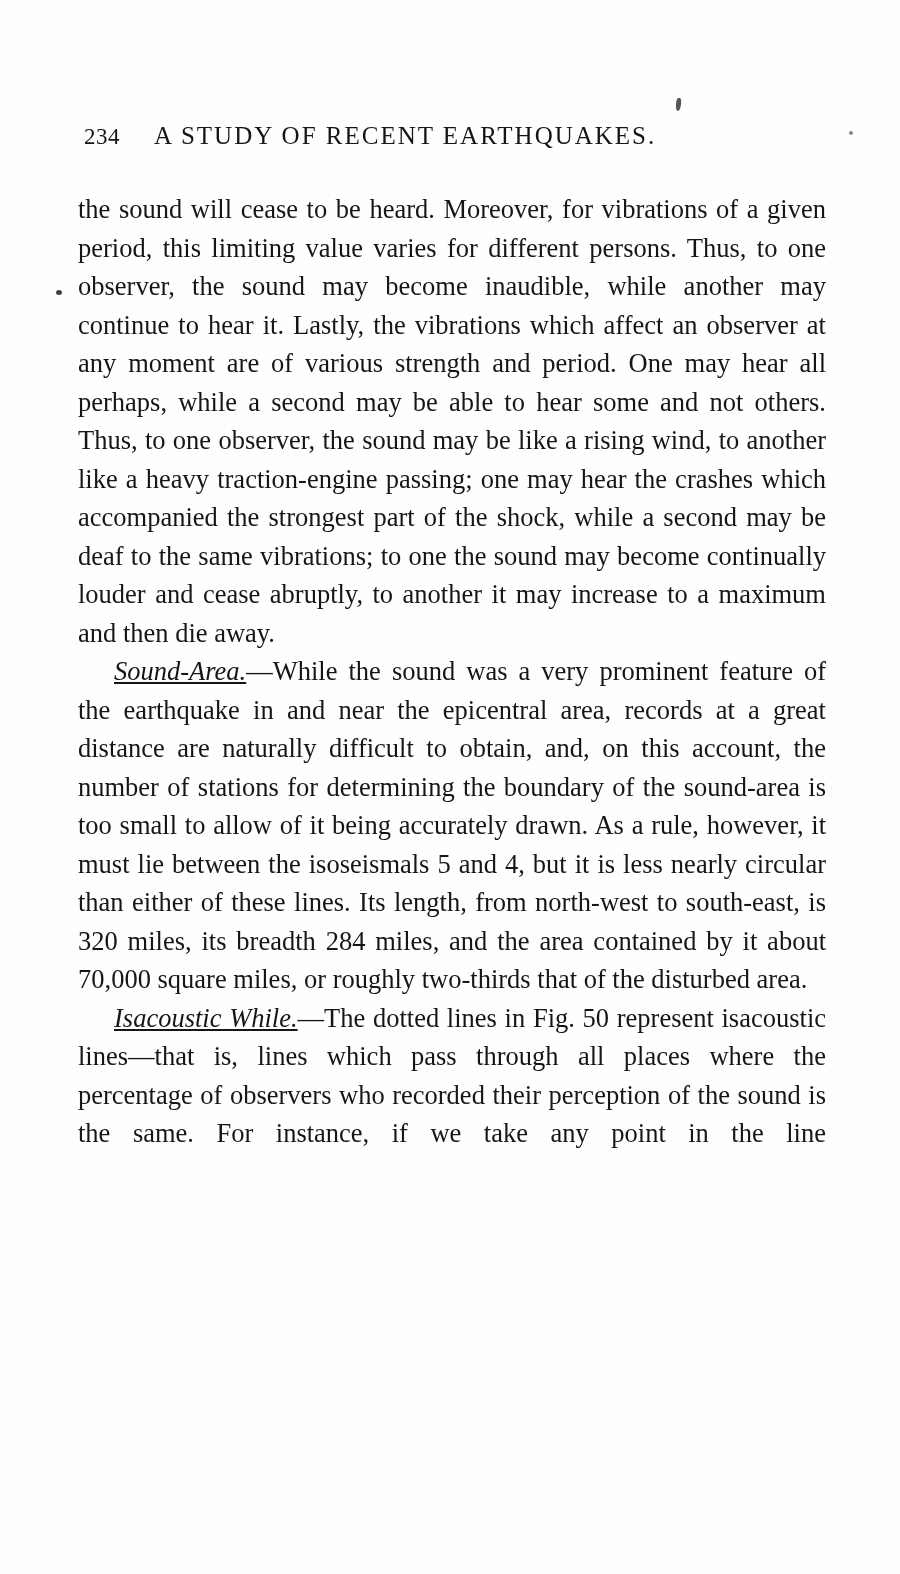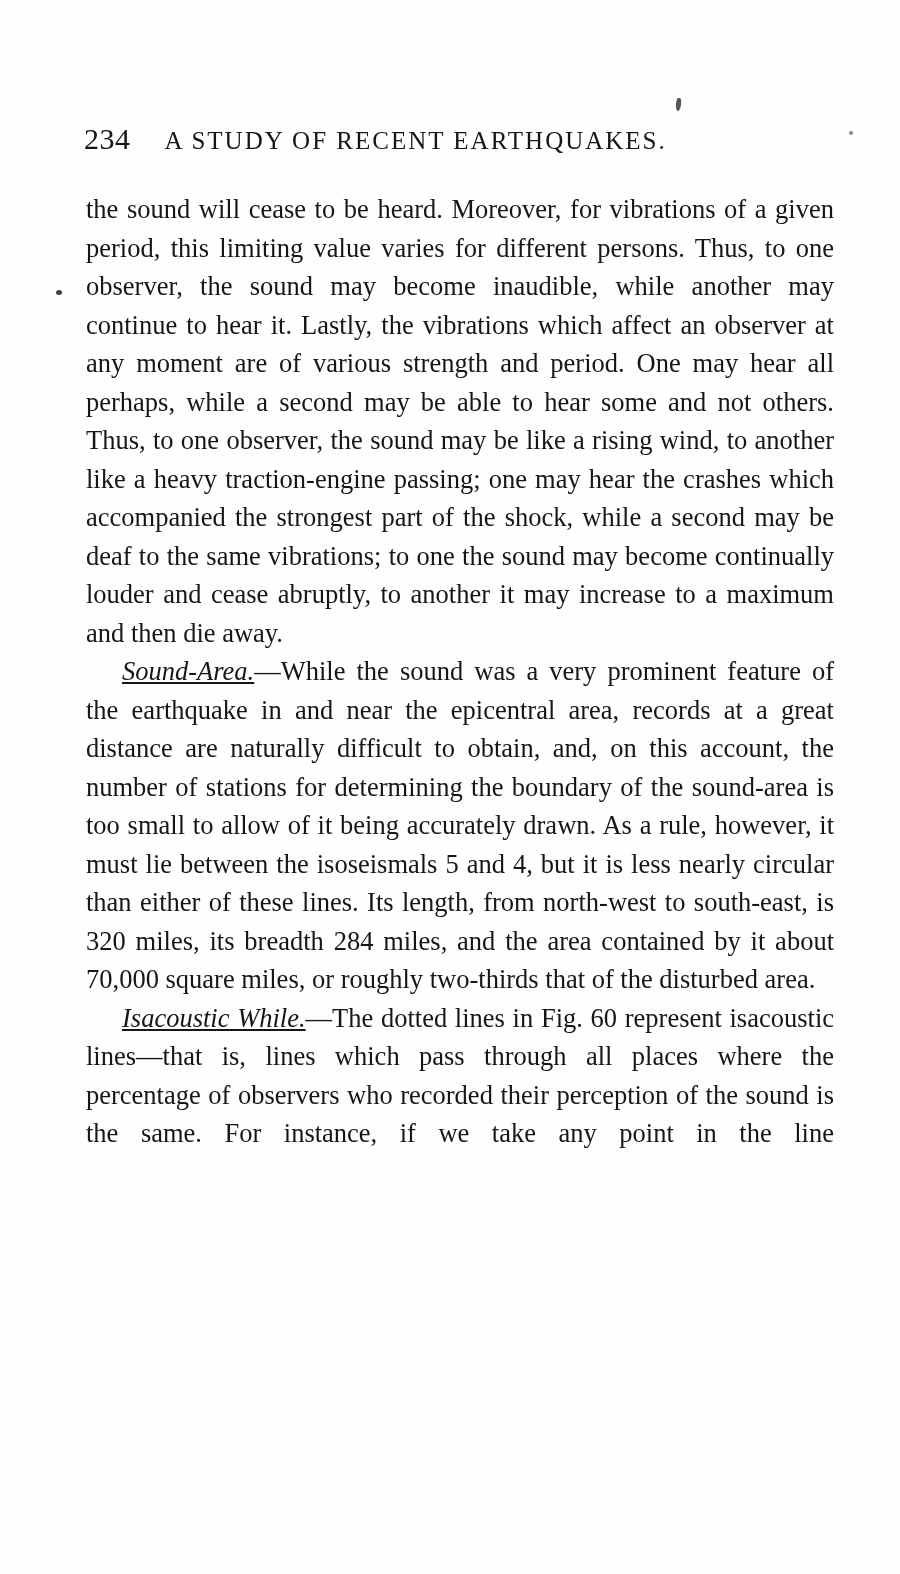--- a/index.html
+++ b/index.html
@@ -19,21 +19,21 @@
   .header-row {
     position: absolute;
     top: 122px;
     left: 84px;
     width: 740px;
     display: flex;
     align-items: baseline;
     letter-spacing: 0.5px;
   }
   .folio {
-    font-size: 30px;
+    font-size: 23px;
     font-family: "Liberation Serif", serif;
     color: #151515;
     margin-right: 34px;
     text-align: center;
   }
   .running-head {
     font-size: 25px;
     letter-spacing: 2.0px;
     color: #151515;
     font-family: "Liberation Serif", serif;
@@ -68,21 +68,20 @@
     height: 5px;
     background: #2b2b2b;
     border-radius: 50%;
     opacity: .9;
   }
   .body {
     position: absolute;
     top: 190px;
     left: 78px;
     width: 748px;
-    margin-left: 8px;
   }
   p {
     margin: 0;
     font-size: 26.5px;
     line-height: 38.5px;
     text-align: justify;
     text-justify: inter-word;
     color: #161616;
     -webkit-hyphens: none;
     hyphens: none;
@@ -119,17 +118,17 @@
 
     <p>
       <span>the sound will cease to be heard. Moreover, for vibrations of a given period, this limiting value varies for different persons. Thus, to one observer, the sound may become inaudible, while another may continue to hear it. Lastly, the vibrations which affect an observer at any moment are of various strength and period. One may hear all perhaps, while a second may be able to hear some and not others. Thus, to one observer, the sound may be like a rising wind, to another like a heavy traction-engine passing; one may hear the crashes which accompanied the strongest part of the shock, while a second may be deaf to the same vibrations; to one the sound may become continually louder and cease abruptly, to another it may increase to a maximum and then die away.</span>
     </p>
 
     <p class="indent">
       <span class="term">Sound-Area.</span><span>—While the sound was a very prominent feature of the earthquake in and near the epicentral area, records at a great distance are naturally difficult to obtain, and, on this account, the number of stations for determining the boundary of the sound-area is too small to allow of it being accurately drawn. As a rule, however, it must lie between the isoseismals 5 and 4, but it is less nearly circular than either of these lines. Its length, from north-west to south-east, is 320 miles, its breadth 284 miles, and the area contained by it about 70,000 square miles, or roughly two-thirds that of the disturbed area.</span>
     </p>
 
     <p class="indent stretch-last">
-      <span class="term">Isacoustic While.</span><span>—The dotted lines in Fig. 60 represent isacoustic lines—that is, lines which pass through all places where the percentage of observers who recorded their perception of the sound is the same. For instance, if we take any point in the line</span>
+      <span class="term">Isacoustic While.</span><span>—The dotted lines in Fig. 50 represent isacoustic lines—that is, lines which pass through all places where the percentage of observers who recorded their perception of the sound is the same. For instance, if we take any point in the line</span>
     </p>
 
   </div>
 </div>
 
 </body></html>

